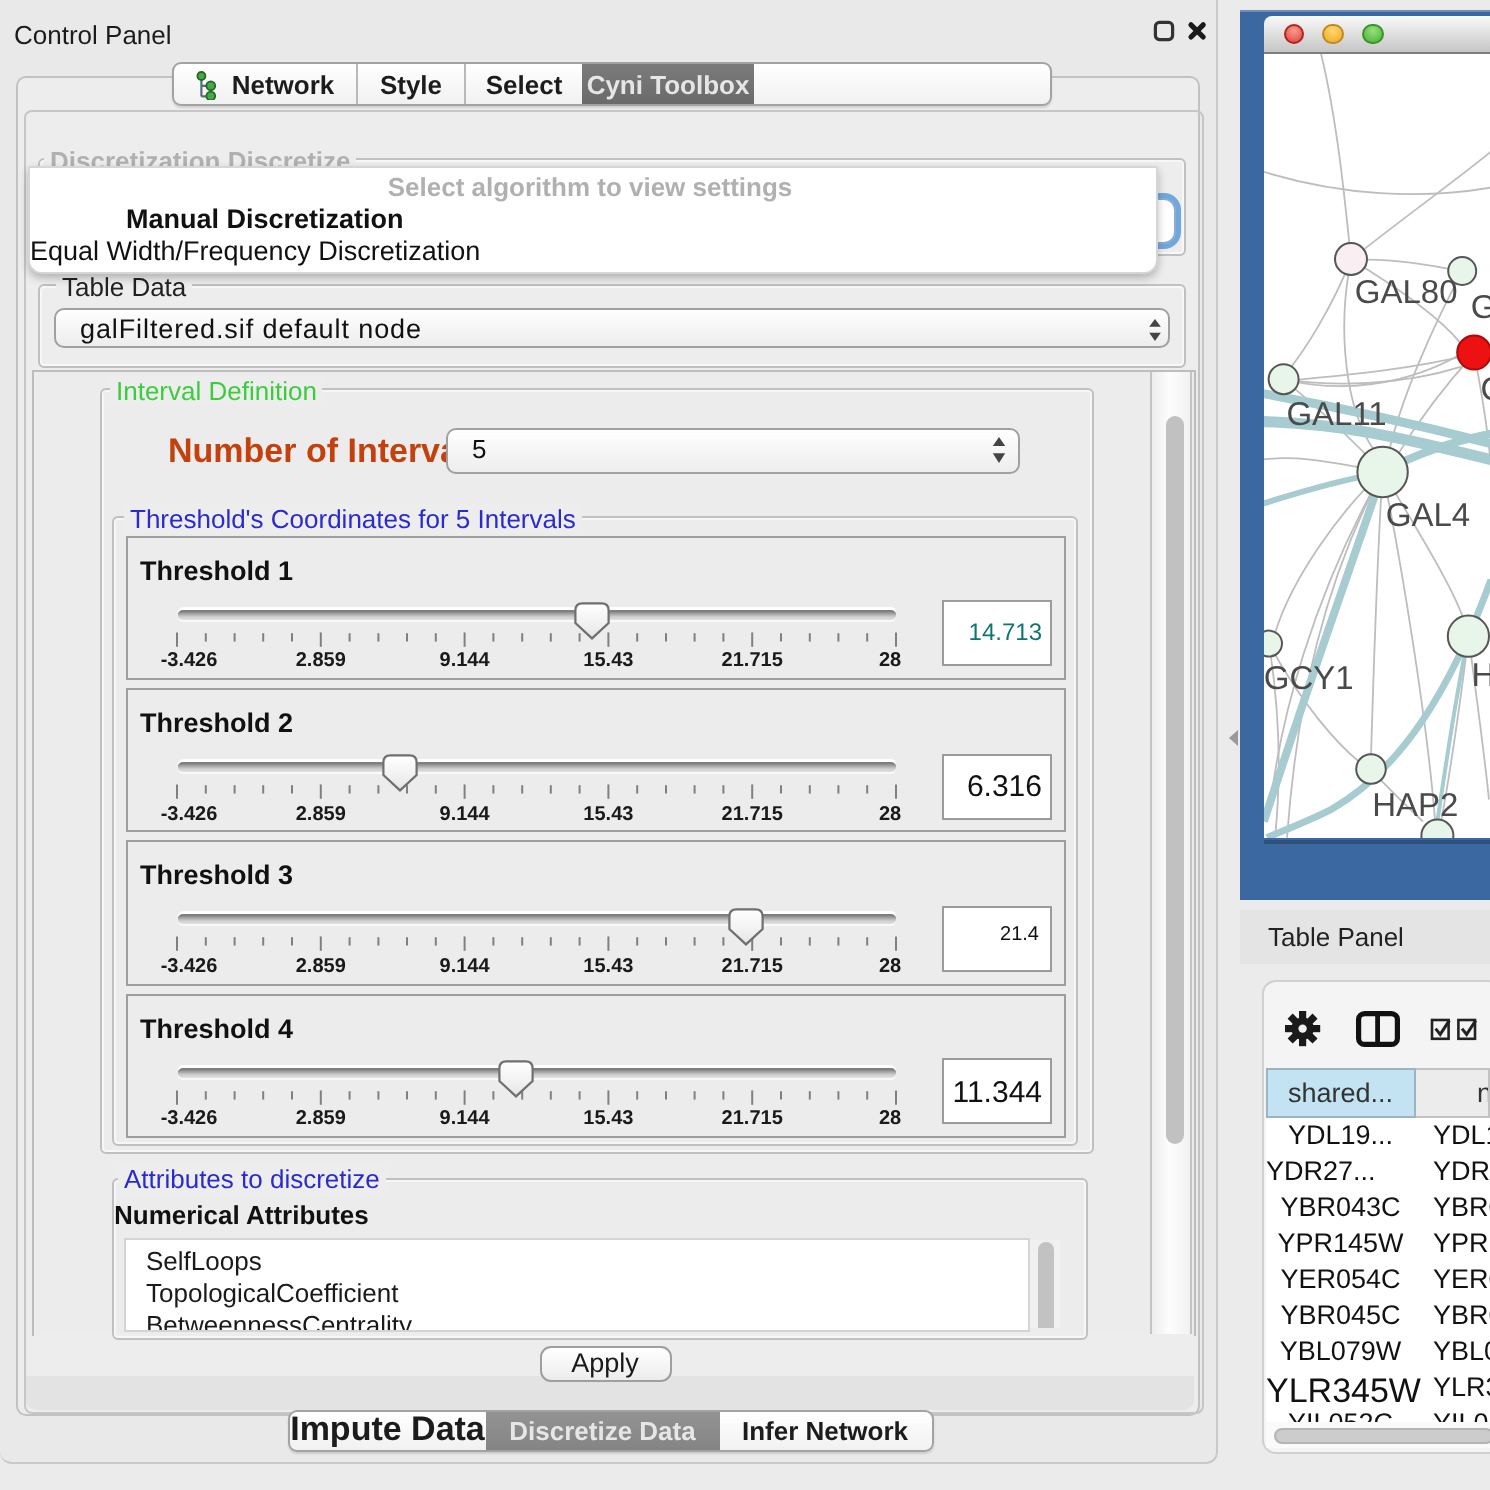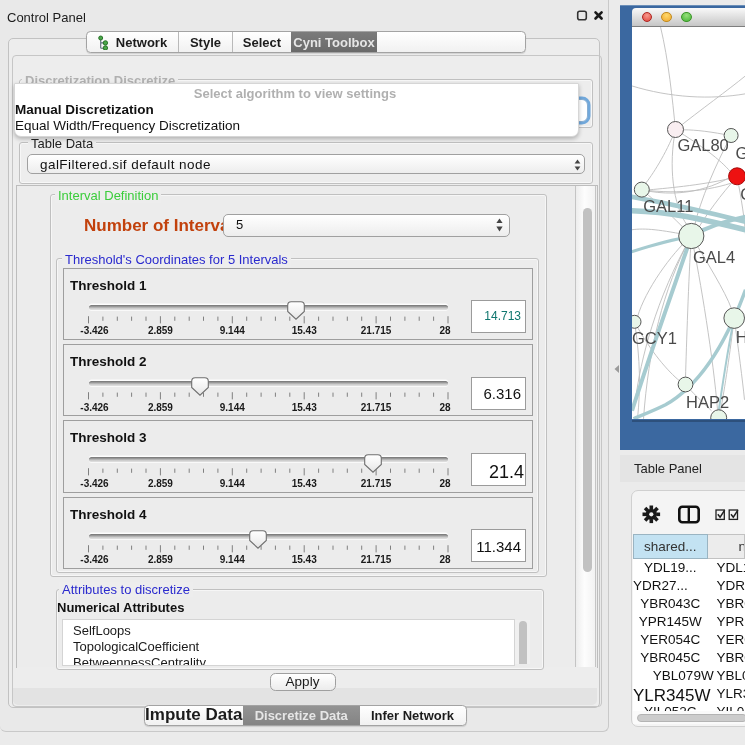--- a/index.html
+++ b/index.html
@@ -25,21 +25,21 @@
       </svg>Network</div>
     <div style="width:54px;height:100%;color:#1c1c1c;border-left:1px solid #b9b9b9;display:flex;align-items:center;justify-content:center;font-size:13px;font-weight:bold;box-sizing:border-box;">Style</div>
     <div style="width:59px;height:100%;color:#1c1c1c;border-left:1px solid #b9b9b9;display:flex;align-items:center;justify-content:center;font-size:13px;font-weight:bold;box-sizing:border-box;">Select</div>
     <div style="width:86px;height:100%;background:linear-gradient(#7b7b7b,#6a6a6a);color:#e6e6e6;display:flex;align-items:center;justify-content:center;font-size:13px;font-weight:bold;box-sizing:border-box;">Cyni&nbsp;Toolbox</div>
   </div>
 <div class="abs" style="left:19px;top:79px;width:572px;height:47px;border:1px solid #c0c0c0;border-radius:3px;box-shadow:inset 0 0 0 1px rgba(255,255,255,0.55);z-index:1;"></div>
 <div class="abs" style="left:22px;top:72.5px;font-size:13px;font-weight:bold;color:#b0b0b0;background:#ededed;padding:0 3px;z-index:1;">Discretization Discretize</div>
 <div class="abs" style="left:24px;top:99px;width:562px;height:21px;background:#fff;border:1px solid #88aed2;border-radius:6px;box-shadow:0 0 0 2.5px rgba(90,155,215,0.85);"></div>
 <div class="abs" style="left:13.5px;top:83px;width:563px;height:51.5px;background:#ffffff;border:1px solid #d6d6d6;border-radius:1px 1px 7px 7px;box-shadow:0 2px 4px rgba(0,0,0,0.25);z-index:30;"></div>
 <div class="abs" style="left:13.5px;top:86px;width:563px;text-align:center;font-size:13px;color:#b0b0b0;font-weight:bold;z-index:31;">Select algorithm to view settings</div>
-<div class="abs" style="left:15px;top:102px;font-size:13.5px;font-weight:bold;color:#111;z-index:31;">Manual Discretization</div>
+<div class="abs" style="left:15px;top:102px;font-size:13.5px;font-weight:bold;color:#111;z-index:31;padding-left:48px;">Manual Discretization</div>
 <div class="abs" style="left:15px;top:117.5px;font-size:13.5px;color:#111;z-index:31;">Equal Width/Frequency Discretization</div>
 <div class="abs" style="left:19px;top:142px;width:572px;height:40px;border:1px solid #c0c0c0;border-radius:3px;box-shadow:inset 0 0 0 1px rgba(255,255,255,0.55);z-index:1;"></div>
 <div class="abs" style="left:28px;top:135.5px;font-size:13px;font-weight:normal;color:#222;background:#ededed;padding:0 3px;z-index:1;">Table Data</div>
 <div class="abs" style="left:27px;top:154px;width:558px;height:20px;background:linear-gradient(#ffffff,#ededed);border:1px solid #a0a0a0;border-radius:5px;box-sizing:border-box;"></div>
 <div class="abs" style="left:40px;top:157px;font-size:13.5px;letter-spacing:0.45px;color:#111;">galFiltered.sif default node</div>
 <svg class="abs" style="left:572.5px;top:158.5px;" width="9" height="12" viewBox="0 0 9 12">
     <path d="M4.5 0.5 L7.4 4.4 L1.6 4.4 Z" fill="#444"></path>
     <path d="M4.5 11.5 L7.4 7.4 L1.6 7.4 Z" fill="#444"></path>
   </svg>
 <div class="abs" style="left:16px;top:185px;width:582px;height:483px;border:1px solid #bdbdbd;background:#ececec;box-sizing:border-box;"></div>
@@ -195,21 +195,21 @@
     <defs>
       <linearGradient id="thg2" x1="0" y1="0" x2="0" y2="1">
         <stop offset="0" stop-color="#ffffff"></stop>
         <stop offset="0.55" stop-color="#f2f2f2"></stop>
         <stop offset="1" stop-color="#e4e4e4"></stop>
       </linearGradient>
     </defs>
     <path d="M4.2 0.7 L13.8 0.7 Q17.3 0.7 17.3 4.2 L17.3 10.5 L9 18.2 L0.7 10.5 L0.7 4.2 Q0.7 0.7 4.2 0.7 Z" fill="url(#thg2)" stroke="#6f6f6f" stroke-width="1.1"></path>
   </svg>
 <div class="abs" style="left:470.5px;top:452.8px;width:55.5px;height:33px;background:#fff;border:1px solid #9b9b9b;box-sizing:border-box;"></div>
-<div class="abs" style="left:489px;top:461.7px;width:50.5px;font-size:18px;color:#111;">21.4</div>
+<div class="abs" style="left:469px;top:461.7px;width:50.5px;text-align:right;font-size:10px;color:#111;">21.4</div>
 <div class="abs" style="left:63px;top:496.5px;width:470px;height:72.5px;border:1px solid #9e9e9e;background:#ececec;box-sizing:border-box;"></div>
 <div class="abs" style="left:70px;top:506.5px;font-size:13.5px;font-weight:bold;color:#111;">Threshold 4</div>
 <div class="abs" style="left:88.5px;top:533.5px;width:359.5px;height:5px;border-radius:2.5px;background:linear-gradient(#898989,#c9c9c9 55%,#e3e3e3);border-top:1px solid #7f7f7f;box-shadow:0 -1.5px 0 rgba(255,255,255,0.9), 0 1px 0 rgba(255,255,255,0.7);box-sizing:border-box;"></div>
 <svg class="abs" style="left:60px;top:544.5px;" width="400" height="9" viewBox="0 0 400 9">
     <line x1="28.5" y1="0.2" x2="28.5" y2="7.4" stroke="#808080" stroke-width="1"></line>
     <line x1="42.9" y1="0.6" x2="42.9" y2="4.8" stroke="#808080" stroke-width="1"></line>
     <line x1="57.3" y1="0.6" x2="57.3" y2="4.8" stroke="#808080" stroke-width="1"></line>
     <line x1="71.6" y1="0.6" x2="71.6" y2="4.8" stroke="#808080" stroke-width="1"></line>
     <line x1="86.0" y1="0.6" x2="86.0" y2="4.8" stroke="#808080" stroke-width="1"></line>
     <line x1="100.4" y1="0.2" x2="100.4" y2="7.4" stroke="#808080" stroke-width="1"></line>
@@ -360,20 +360,20 @@
 <div style="position:absolute;left:0;top:19.2px;width:74.5px;text-align:left;font-size:13.5px;color:#111;">YDR27...</div>
 <div style="position:absolute;left:83.5px;top:19.2px;font-size:13.5px;color:#111;white-space:nowrap;">YDR27</div>
 <div style="position:absolute;left:0;top:37.2px;width:74.5px;text-align:center;font-size:13.5px;color:#111;">YBR043C</div>
 <div style="position:absolute;left:83.5px;top:37.2px;font-size:13.5px;color:#111;white-space:nowrap;">YBR04</div>
 <div style="position:absolute;left:0;top:55.3px;width:74.5px;text-align:center;font-size:13.5px;color:#111;">YPR145W</div>
 <div style="position:absolute;left:83.5px;top:55.3px;font-size:13.5px;color:#111;white-space:nowrap;">YPR14</div>
 <div style="position:absolute;left:0;top:73.3px;width:74.5px;text-align:center;font-size:13.5px;color:#111;">YER054C</div>
 <div style="position:absolute;left:83.5px;top:73.3px;font-size:13.5px;color:#111;white-space:nowrap;">YER05</div>
 <div style="position:absolute;left:0;top:91.3px;width:74.5px;text-align:center;font-size:13.5px;color:#111;">YBR045C</div>
 <div style="position:absolute;left:83.5px;top:91.3px;font-size:13.5px;color:#111;white-space:nowrap;">YBR04</div>
-<div style="position:absolute;left:13px;top:109.4px;width:74.5px;text-align:center;font-size:13.5px;color:#111;">YBL079W</div>
+<div style="position:absolute;left:0;top:109.4px;width:74.5px;text-align:center;font-size:13.5px;color:#111;">YBL079W</div>
 <div style="position:absolute;left:83.5px;top:109.4px;font-size:13.5px;color:#111;white-space:nowrap;">YBL07</div>
 <div style="position:absolute;left:0;top:127.5px;width:74.5px;text-align:center;font-size:17px;color:#111;">YLR345W</div>
 <div style="position:absolute;left:83.5px;top:127.5px;font-size:13.5px;color:#111;white-space:nowrap;">YLR34</div>
 <div style="position:absolute;left:0;top:145.5px;width:74.5px;text-align:center;font-size:13.5px;color:#111;">YIL052C</div>
 <div style="position:absolute;left:83.5px;top:145.5px;font-size:13.5px;color:#111;white-space:nowrap;">YIL05</div>
 </div>
 <div class="abs" style="left:633px;top:711.3px;width:112px;height:13px;background:#fafafa;"></div>
 <div class="abs" style="left:637px;top:714px;width:110px;height:8px;background:#cccccc;border:1px solid #b4b4b4;border-radius:5px;box-sizing:border-box;"></div>
 </body></html>

